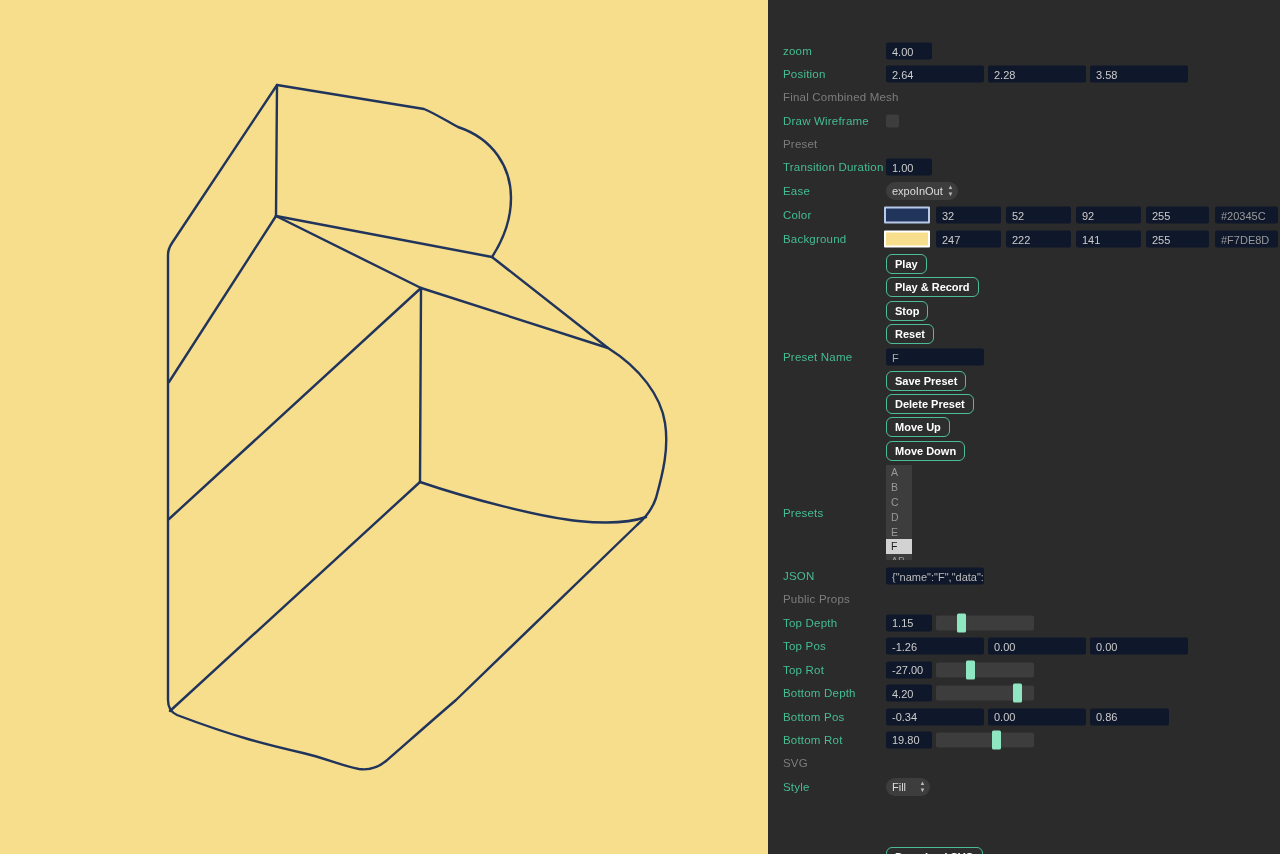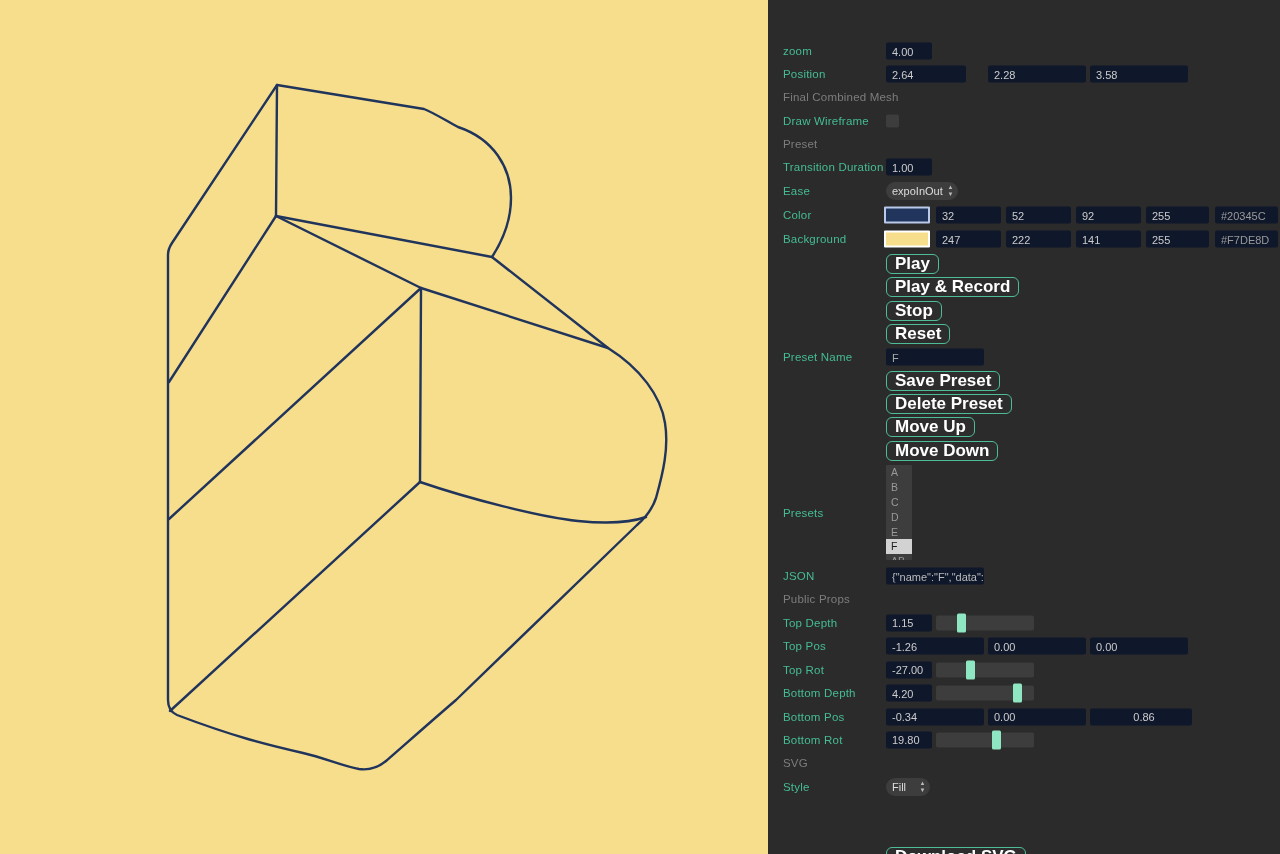--- a/index.html
+++ b/index.html
@@ -10,21 +10,21 @@
   .panel{position:absolute;left:768px;top:0;width:512px;height:854px;background:#2b2b2b;margin-top:36px;}
   .row{position:absolute;left:0;width:512px;height:22px;}
   .lbl{position:absolute;left:15px;top:50%;transform:translateY(-50%);
        font-size:11.5px;color:#45bd92;letter-spacing:.2px;white-space:nowrap;}
   .lbl.section{color:#7d7d7d;}
   .box{position:absolute;top:50%;transform:translateY(-50%);height:17px;background:#0f172a;
        border:none;outline:none;border-radius:2px;color:#ccc;font-size:11px;
        padding:0 0 0 6px;box-sizing:border-box;font-family:"Liberation Sans",sans-serif;}
   .box.hex{color:#999;}
   .btn{position:absolute;left:118px;top:50%;transform:translateY(-50%);height:20px;
-       border:1.5px solid #4ebd96;border-radius:6px;color:#fff;font-size:17px;font-weight:700;
+       border:1.5px solid #4ebd96;border-radius:6px;color:#fff;font-size:11px;font-weight:700;
        padding:0 8px;background:#2d2d2d;box-sizing:border-box;white-space:nowrap;
        font-family:"Liberation Sans",sans-serif;line-height:16px;}
   .check{position:absolute;left:118px;top:50%;transform:translateY(-50%);
          width:13px;height:13px;background:#3d3d3d;border-radius:2px;}
   .swatch{position:absolute;left:116px;top:50%;transform:translateY(-50%);
           width:42px;height:13px;border-radius:1px;}
   .sel{position:absolute;left:118px;top:50%;transform:translateY(-50%);height:18px;
        background:#3d3d3d;border-radius:9px;color:#ddd;font-size:11px;line-height:18px;
        padding:0 16px 0 6px;box-sizing:border-box;}
   .sel .arrows{position:absolute;right:3px;top:2px;width:9px;display:flex;flex-direction:column;
@@ -58,21 +58,21 @@
 
 <div class="panel">
 
   <div class="row" style="top:4px">
     <span class="lbl">zoom</span>
     <input class="box" style="left: 118px; width: 46px;" value="4.00">
   </div>
 
   <div class="row" style="top:27px">
     <span class="lbl">Position</span>
-    <input class="box" style="left: 118px; width: 80px;" value="2.64">
+    <input class="box" style="left: 118px; width: 98px;" value="2.64">
     <input class="box" style="left: 220px; width: 98px;" value="2.28">
     <input class="box" style="left: 322px; width: 98px;" value="3.58">
   </div>
 
   <div class="row" style="top:50px">
     <span class="lbl section">Final Combined Mesh</span>
   </div>
 
   <div class="row" style="top:73.5px">
     <span class="lbl">Draw Wireframe</span>
@@ -200,21 +200,21 @@
     <input class="box" style="left: 118px; width: 46px;" value="4.20">
     <span class="slider">
       <span class="handle" style="left: 76.84px;"></span>
     </span>
   </div>
 
   <div class="row" style="top:669.5px">
     <span class="lbl">Bottom Pos</span>
     <input class="box" style="left: 118px; width: 98px;" value="-0.34">
     <input class="box" style="left: 220px; width: 98px;" value="0.00">
-    <input class="box" style="left: 322px; width: 102px; text-align: center;" value="0.86">
+    <input class="box" style="left: 322px; width: 79px;" value="0.86">
   </div>
 
   <div class="row" style="top:692.5px">
     <span class="lbl">Bottom Rot</span>
     <input class="box" style="left: 118px; width: 46px;" value="19.80">
     <span class="slider">
       <span class="handle" style="left: 56.26px;"></span>
     </span>
   </div>
 

